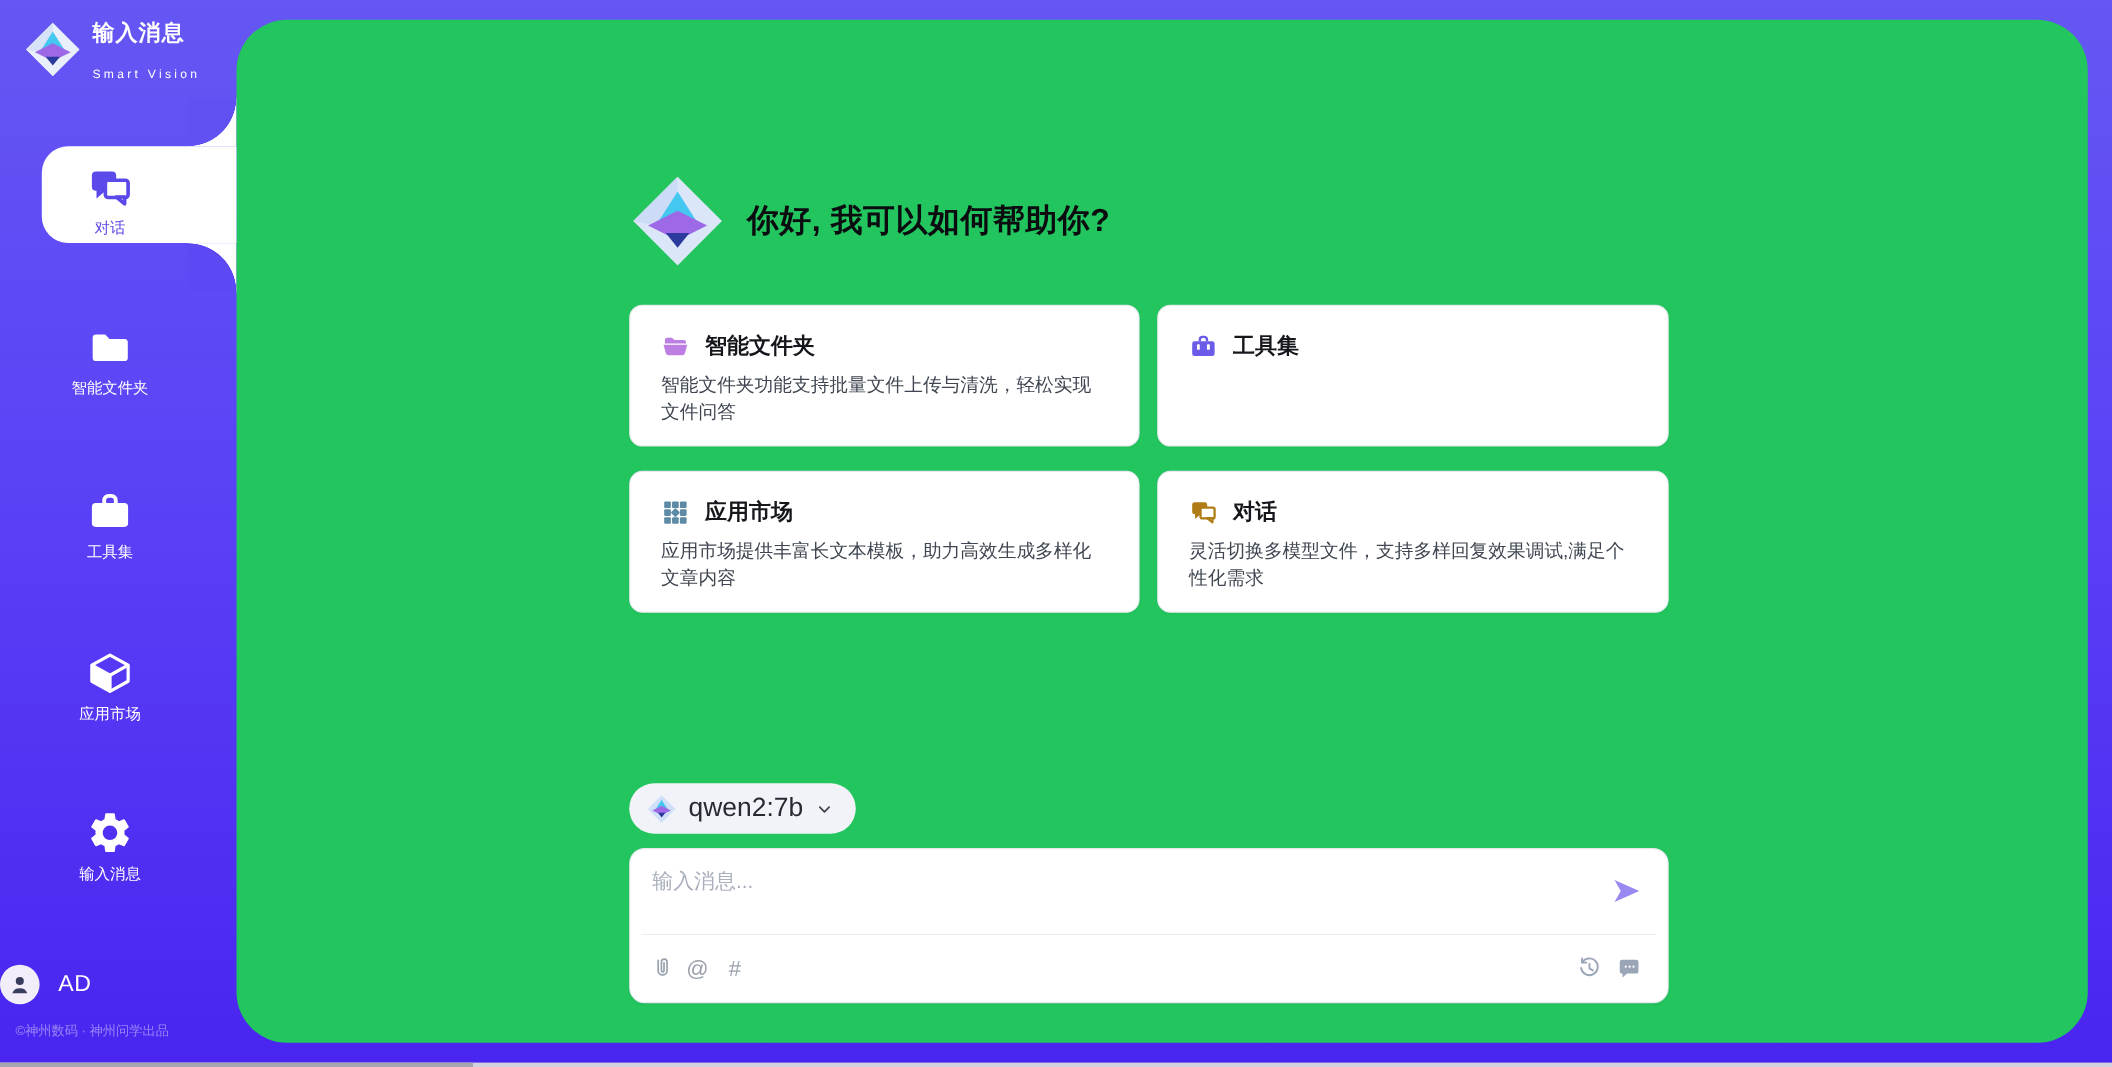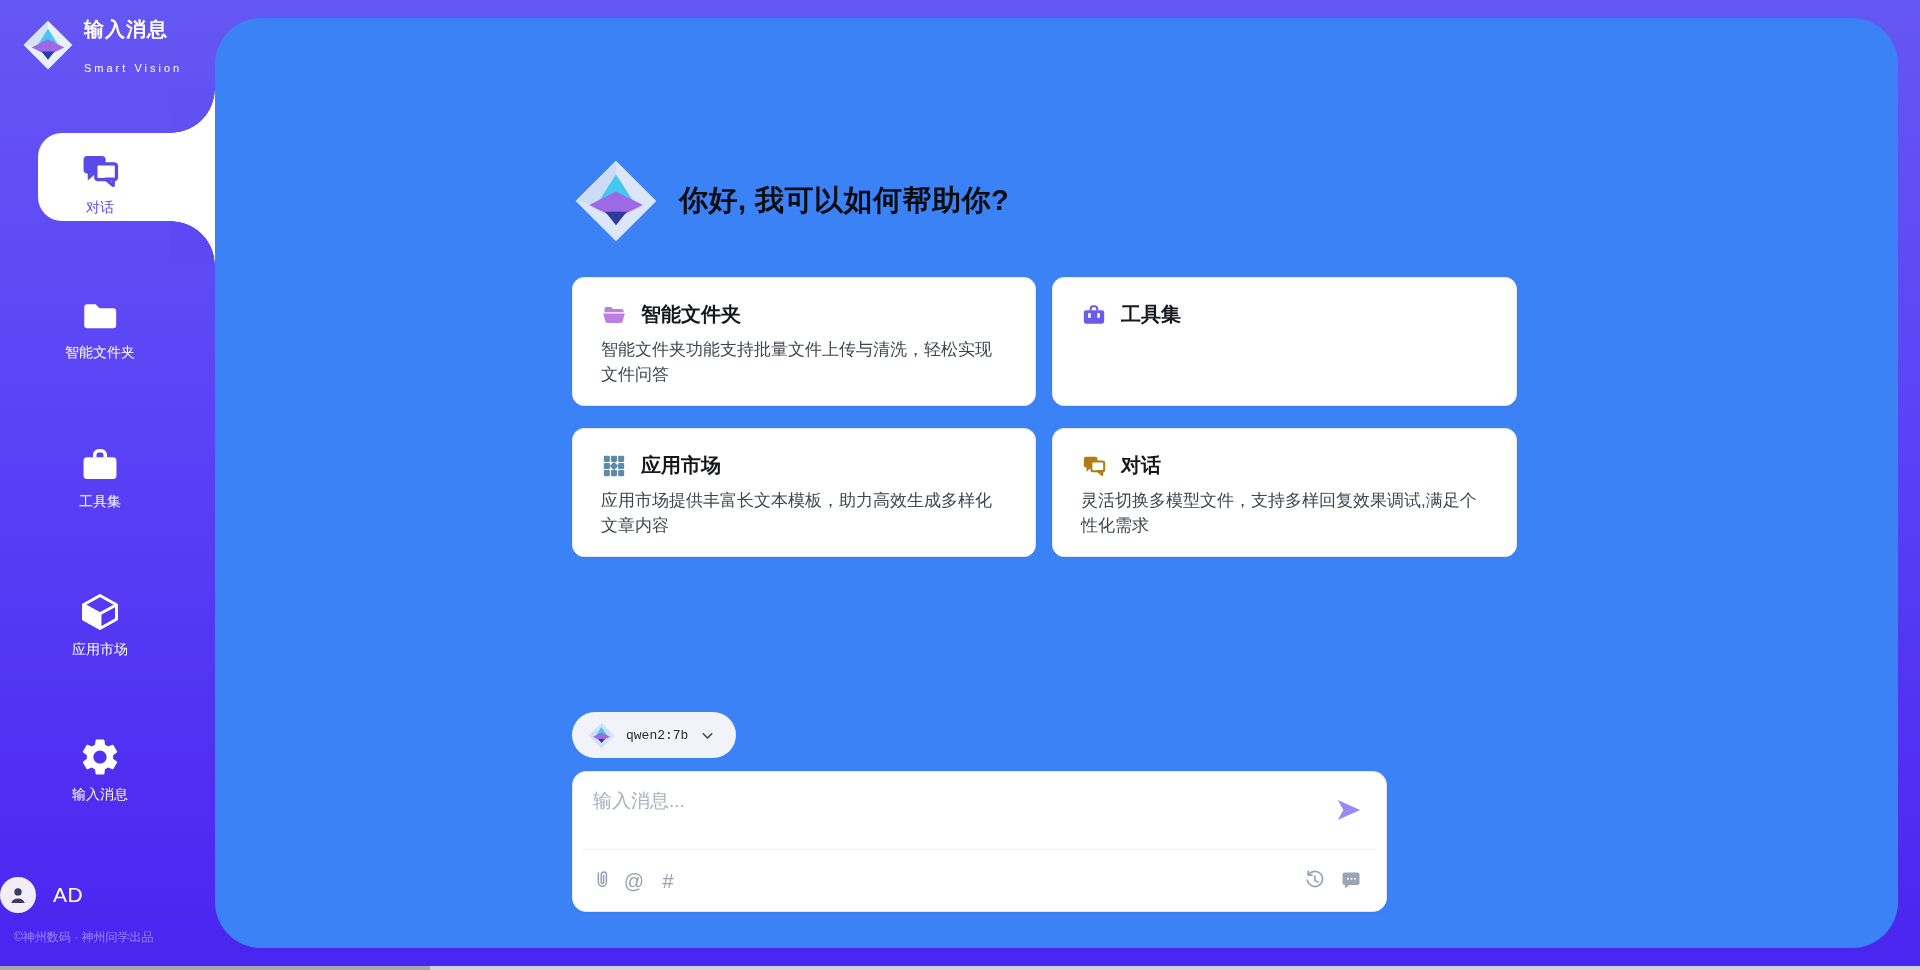--- a/index.html
+++ b/index.html
@@ -6,21 +6,21 @@
   html,body { width:1920px; height:970px; overflow:hidden; }
   body {
     font-family:"Liberation Sans","DejaVu Sans",sans-serif;
     background:linear-gradient(180deg,#6557f3 0%,#5a42f6 45%,#4a24f0 100%);
     position:relative;
   }
 
   
   .panel {
     position:absolute; left:215px; top:18px; right:22px; bottom:22px;
-    background:#3b82f6; border-radius:46px;
+    background:#22c55e; border-radius:46px;
   }
 
   
   .sidebar { position:absolute; left:0; top:0; width:215px; height:970px; }
 
   .brand { position:absolute; left:22px; top:16px; display:flex; align-items:center; gap:10px; }
   .brand svg { width:52px; height:52px; }
   .brand-name { color:#fff; font-size:20px; font-weight:bold; letter-spacing:1px; }
   .brand-sub { color:#fff; font-size:11px; letter-spacing:3px; margin-top:19px; }
 
@@ -80,25 +80,25 @@
   .card-title { font-size:20px; font-weight:bold; color:#15171c; }
   .card-desc { margin-top:9px; font-size:17px; line-height:25px; color:#3f4651; }
 
   
   .model-pill {
     position:absolute; left:357px; top:694px; height:46px;
     display:inline-flex; align-items:center; gap:11px; padding:0 20px 0 16px;
     background:#f1f3f8; border-radius:23px; cursor:pointer;
   }
   .model-pill svg.logo { width:27px; height:27px; }
-  .model-name { font-size:13px; color:#262b33;font-family:Liberation Mono, monospace; }
+  .model-name { font-size:24px; color:#262b33; }
 
   
   .composer {
-    position:absolute; left:357px; top:753px; width:815px; height:141px;
+    position:absolute; left:357px; top:753px; width:945px; height:141px;
     background:#fff; border:1px solid #e6e8ee; border-radius:14px;
     box-shadow:0 1px 3px rgba(20,20,40,.04);
   }
   .composer textarea {
     position:absolute; left:0; top:0; width:100%; height:72px;
     border:none; outline:none; resize:none; background:transparent;
     padding:16px 70px 0 20px; font-size:19px; color:#30343c;
     font-family:"Liberation Sans","DejaVu Sans",sans-serif;
   }
   .composer textarea::placeholder { color:#a9b0bc; }

